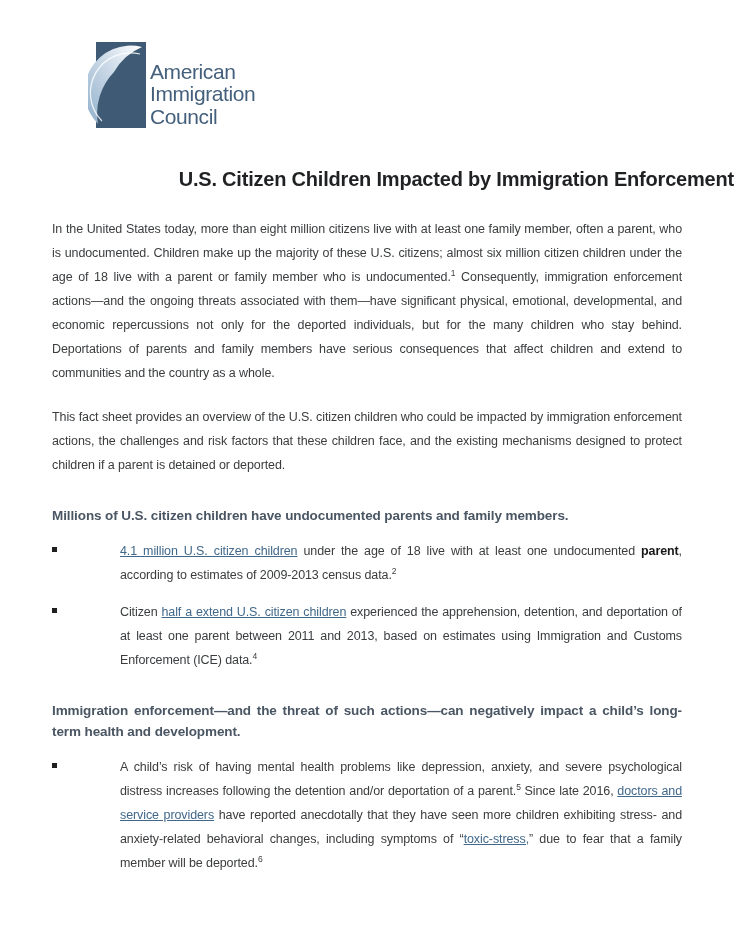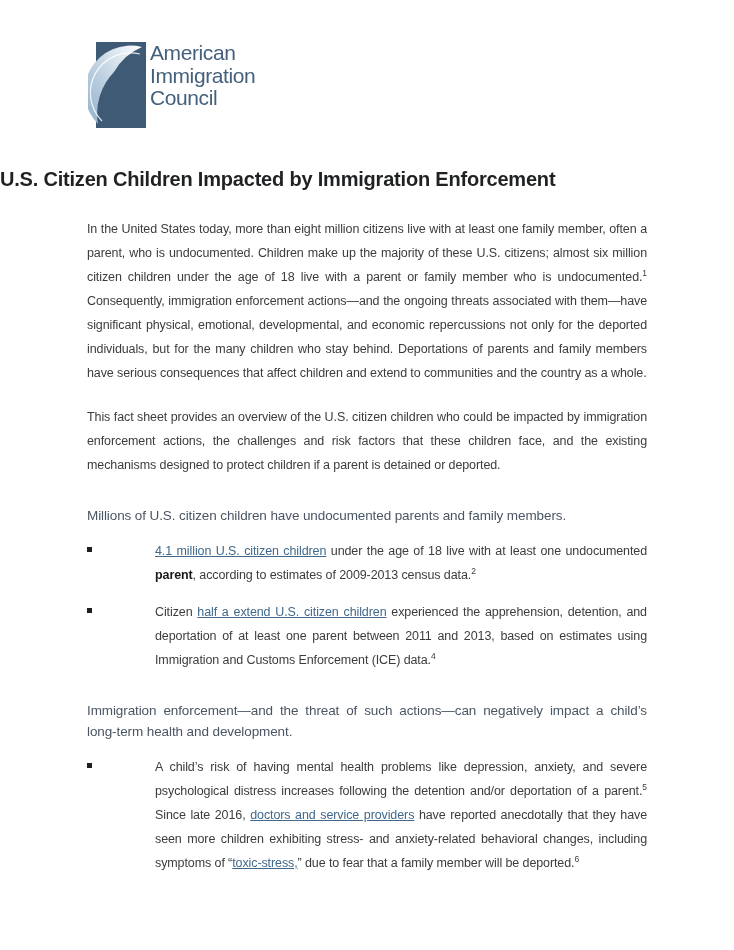--- a/index.html
+++ b/index.html
@@ -9,41 +9,41 @@
     position: relative;
     overflow: hidden;
     font-family: "Liberation Sans", sans-serif;
     -webkit-font-smoothing: antialiased;
   }
   .page {
     width: 734px; height: 950px;
     position: relative;
     background: #ffffff;
   }
-  .content { padding: 0 87px; }
+  .content { padding: 0 52px; }
 
   
   .logo-row {
-    display: flex; align-items: flex-start;
+    display: flex; align-items: flex-end;
     margin: 42px 0 0 88px;
     height: 86px;
   }
   .logo-mark { width: 58px; height: 86px; flex: 0 0 auto; }
   .logo-text {
     margin-left: 4px;
     font-size: 21px; line-height: 22.5px;
     letter-spacing: -0.4px;
     color: #44607c;
     font-weight: 400;
   }
 
   
   .doc-title {
     margin-top: 40px;
-    text-align: left;
+    text-align: right;
     font-size: 20px;
     font-weight: 600;
     letter-spacing: -0.2px;
     color: #1f2123;
   }
 
   
   .para {
     margin-top: 26px;
     font-size: 12.5px;
@@ -51,21 +51,21 @@
     letter-spacing: -0.1px;
     color: #3a3c3e;
     text-align: justify;
   }
   .para.second { margin-top: 20px; }
 
   .section-heading {
     margin-top: 28px;
     font-size: 13.5px;
     line-height: 21px;
-    font-weight: 400;
+    font-weight: 700;
     color: #4a5663;
     text-align: justify;
     letter-spacing: -0.1px;
   }
 
   ul.bullets { list-style: none; margin-top: 13px; }
   ul.bullets li {
     display: flex;
     margin-bottom: 13px;
     font-size: 12.5px;

